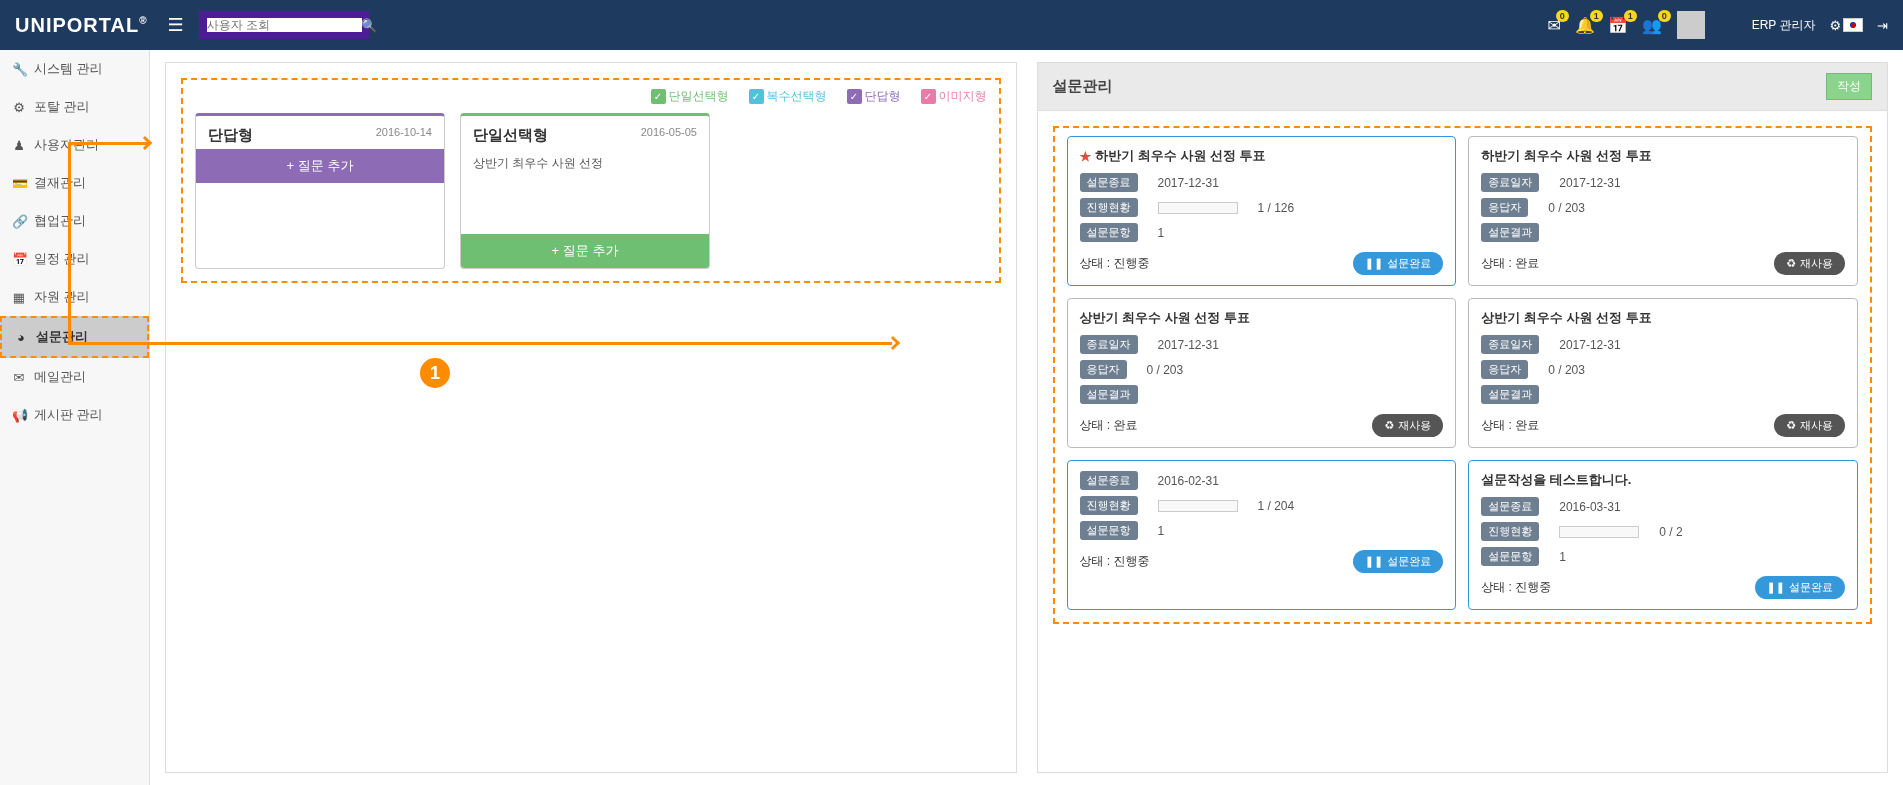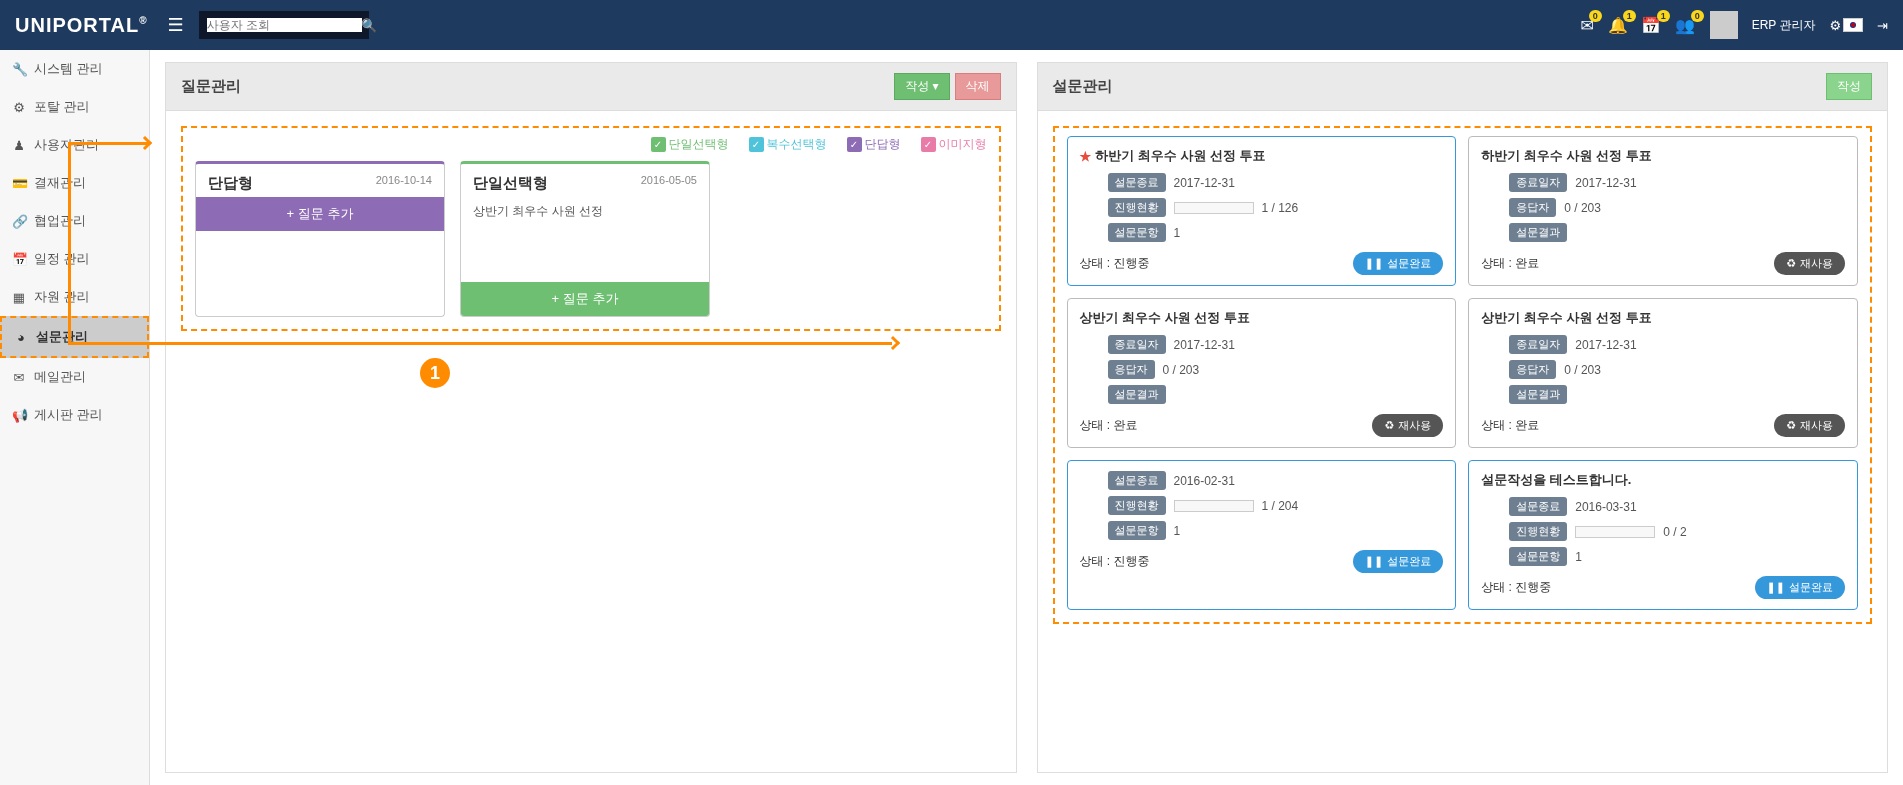--- a/index.html
+++ b/index.html
@@ -3,28 +3,28 @@
 <meta charset="utf-8">
 <style>
 * { box-sizing: border-box; margin: 0; padding: 0; }
 body { font-family: "Malgun Gothic", Arial, sans-serif; font-size: 13px; color: #333; background: #fff; }
 
 
 .header { background: #1f3a5f; height: 50px; display: flex; align-items: center; padding: 0 15px; color: #fff; }
 .logo { font-size: 20px; font-weight: bold; letter-spacing: 1px; margin-right: 20px; }
 .logo sup { font-size: 10px; }
 .menu-toggle { margin-right: 15px; cursor: pointer; font-size: 18px; }
-.search-box { background: #0f172a; display: flex; align-items: center; height: 28px; width: 170px; padding: 0 8px; }
+.search-box { background: #4c1d95; display: flex; align-items: center; height: 28px; width: 170px; padding: 0 8px; }
 .search-box input { border: none; outline: none; flex: 1; font-size: 12px; color: #888; }
 .search-box .search-icon { color: #888; }
 .header-right { margin-left: auto; display: flex; align-items: center; gap: 14px; }
 .notif { position: relative; color: #fff; font-size: 16px; }
 .badge { position: absolute; top: -6px; right: -8px; background: #f9d71c; color: #333; border-radius: 8px; font-size: 9px; padding: 1px 4px; font-weight: bold; }
 .avatar { width: 28px; height: 28px; background: #ccc; display: inline-block; }
-.user-name { font-size: 12px; }
+.user-name { font-size: 12px; margin-left: 33px; }
 .flag { width: 20px; height: 14px; background: linear-gradient(#fff 50%, #fff 50%); border: 1px solid #ccc; display: inline-block; position: relative; }
 .flag::after { content: ""; position: absolute; width: 6px; height: 6px; background: radial-gradient(circle, #c00 50%, #0033a0 50%); border-radius: 50%; top: 3px; left: 6px; }
 .gear-flag{display:flex;align-items:center;gap:2px;}
 
 
 .container { display: flex; height: calc(100vh - 50px); }
 .sidebar { width: 150px; background: #f7f7f7; border-right: 1px solid #ddd; }
 .sidebar-item { display: flex; align-items: center; padding: 10px 12px; color: #555; cursor: pointer; gap: 8px; }
 .sidebar-item.active { background: #ccc; color: #333; font-weight: bold; border: 2px dashed #ff8c00; }
 .sidebar-icon { width: 14px; display: inline-block; text-align: center; }
@@ -64,21 +64,21 @@
 .q-card.c-purple { border-top: 3px solid #8e6bb5; }
 .q-card.c-purple .q-card-foot { background: #8e6bb5; }
 .q-card.c-green { border-top: 3px solid #6fbf73; }
 .q-card.c-green .q-card-foot { background: #6fbf73; }
 
 .s-grid { display: grid; grid-template-columns: 1fr 1fr; gap: 12px; }
 .s-card { border: 1px solid #3498db; border-radius: 4px; padding: 10px 12px; font-size: 12px; }
 .s-card.gray{border-color:#bbb;}
 .s-card-title { font-weight: bold; font-size: 13px; margin-bottom: 8px; display:flex; align-items:center; gap:4px;}
 .star{color:#e74c3c;}
-.s-row { display: flex; align-items: center; margin-bottom: 6px; gap: 8px; margin-left: 28px; }
+.s-row { display: flex; align-items: center; margin-bottom: 6px; gap: 20px; }
 .s-label { background: #6e7f91; color: #fff; padding: 2px 7px; border-radius: 3px; font-size: 11px; }
 .s-val { color: #555; }
 .s-foot { display: flex; justify-content: space-between; align-items: center; margin-top: 10px; }
 .pill { border-radius: 14px; padding: 4px 12px; color: #fff; font-size: 11px; cursor: pointer; display:inline-flex;align-items:center;gap:4px;}
 .pill.blue { background: #3498db; }
 .pill.dark { background: #555; }
 .progress{display:inline-block;width:80px;height:12px;border:1px solid #ccc;background:#f8f8f8;}
 
 
 .arrow-box{position:relative;}
@@ -161,27 +161,20 @@
 
   <div class="main arrow-box">
     <span class="anno-line1"></span>
     <span class="anno-line-v"></span>
     <span class="anno-line2"></span>
     <span class="anno-arrow1"></span>
     <span class="anno-arrow2"></span>
     <span class="anno-circle">1</span>
 
     <div class="panel">
-      <div class="panel-header">
-        <span class="panel-title">질문관리</span>
-        <div class="panel-actions">
-          <span class="btn btn-green"><span>작성</span> ▾</span>
-          <span class="btn btn-red">삭제</span>
-        </div>
-      </div>
       <div class="panel-body">
         <div class="dashed-box">
           <div class="legend" id="left-legend"><span class="lgnd-green"><span class="chk green">✓</span>단일선택형</span><span class="lgnd-blue"><span class="chk blue">✓</span>복수선택형</span><span class="lgnd-purple"><span class="chk purple">✓</span>단답형</span><span class="lgnd-pink"><span class="chk pink">✓</span>이미지형</span></div>
           <div class="q-cards" id="q-cards">
               <div class="q-card c-purple">
                 <div class="q-card-hd">
                   <span class="q-card-title">단답형</span>
                   <span class="q-card-date">2016-10-14</span>
                 </div>
                 <div class="q-card-foot">+ 질문 추가</div>

